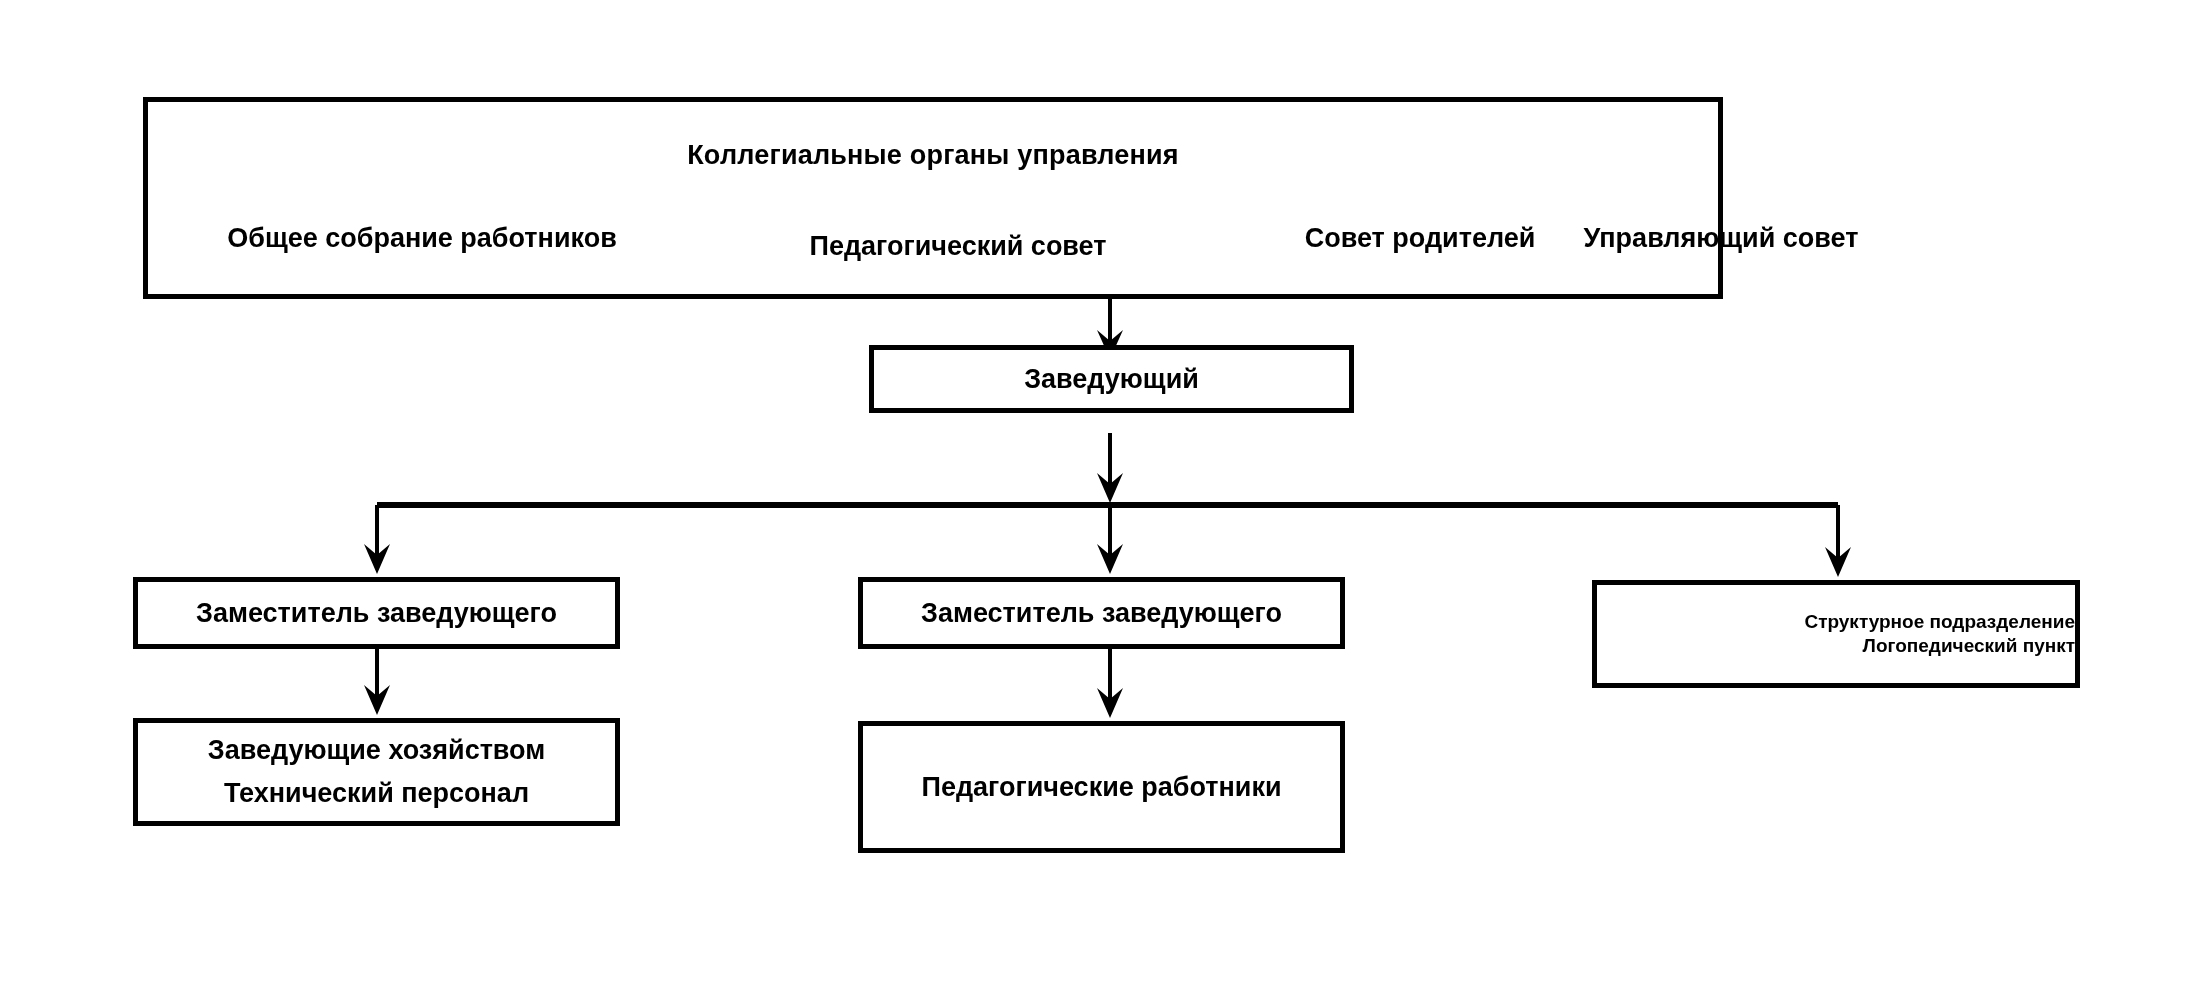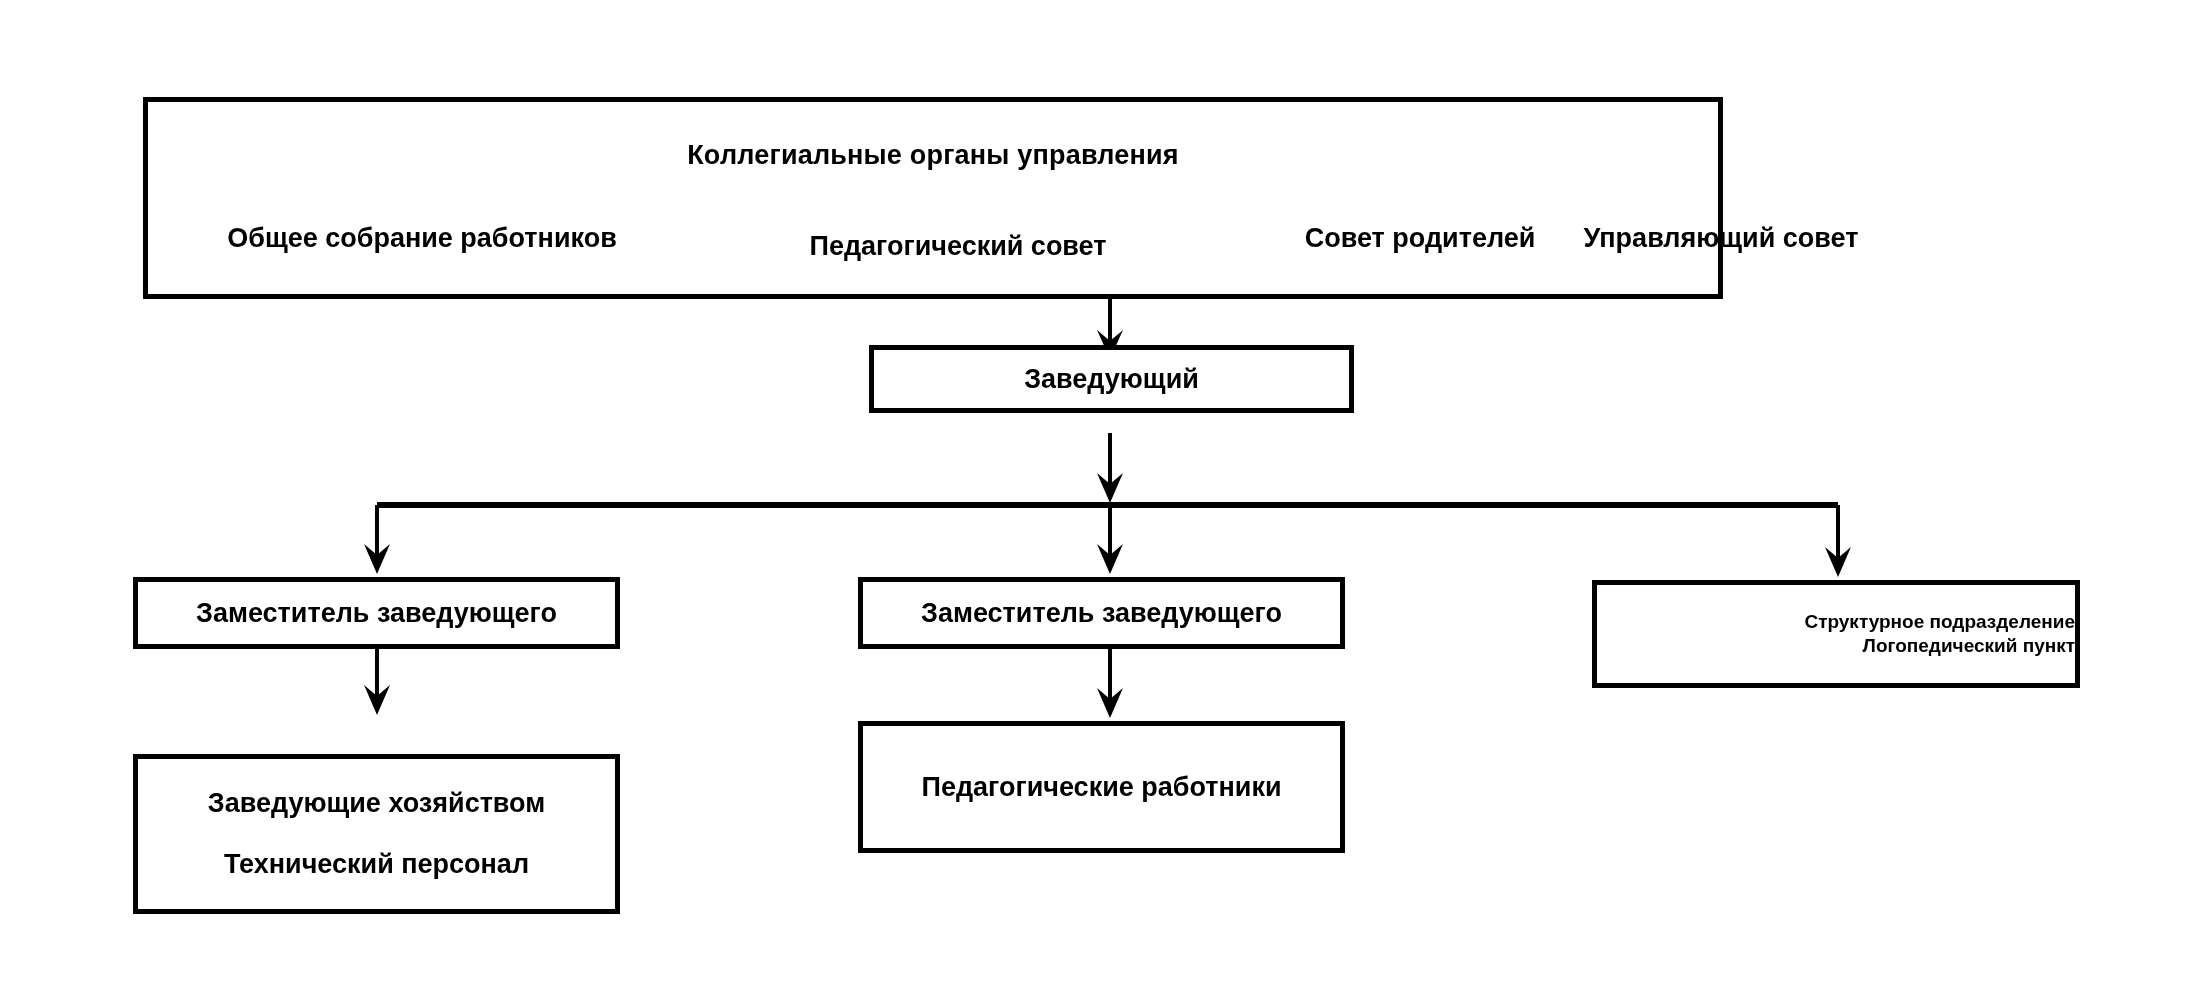--- a/index.html
+++ b/index.html
@@ -107,23 +107,23 @@
     line-height: 1.28;
     align-items: flex-end;
   }
   #subdivision-box .line {
     display: block;
   }
 
   
   #household-box {
     left: 133px;
-    top: 754px;
-    width: 487px;
-    height: 160px;
+    top: 718px;
+    width: 487px;
+    height: 108px;
     font-size: 27px;
     justify-content: space-evenly;
   }
   #household-box .line {
     display: block;
   }
   #teachers-box {
     left: 858px;
     top: 721px;
     width: 487px;

